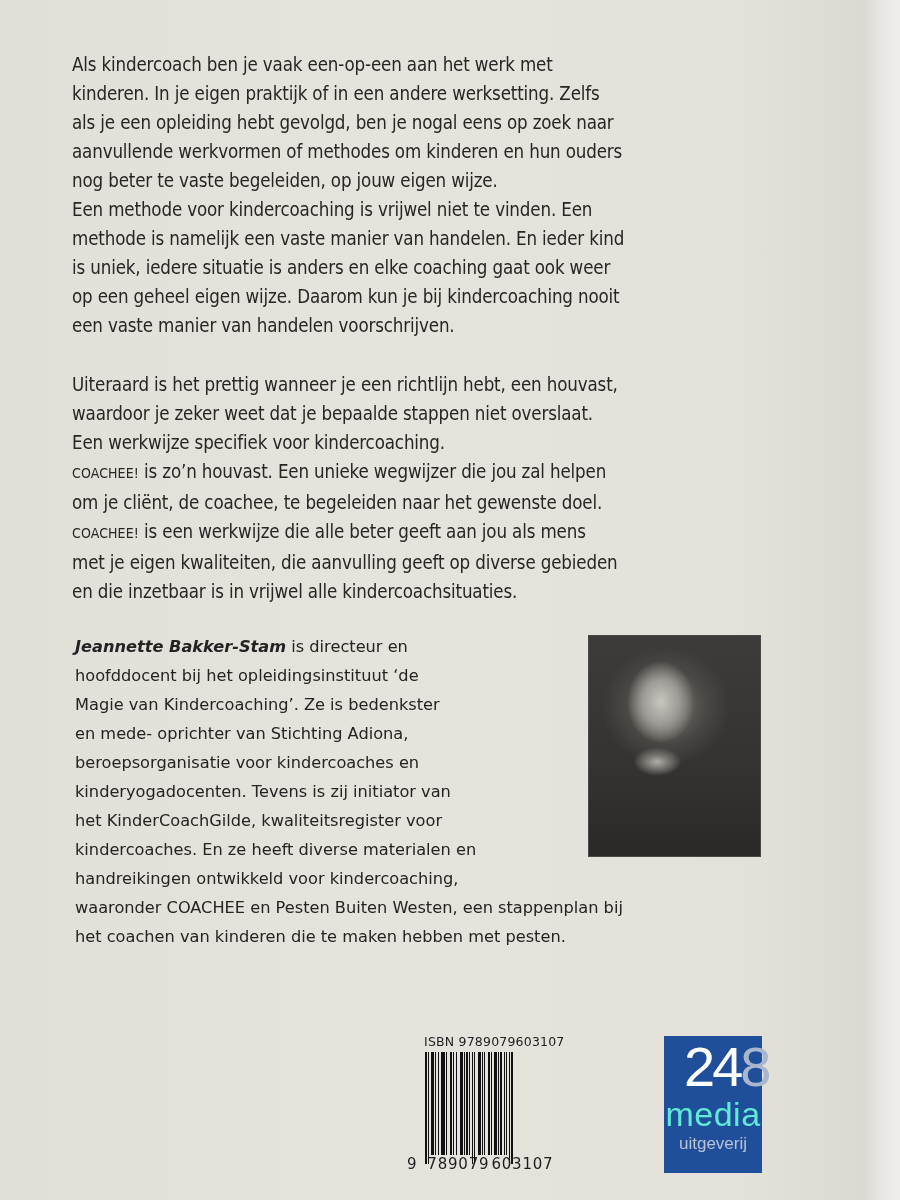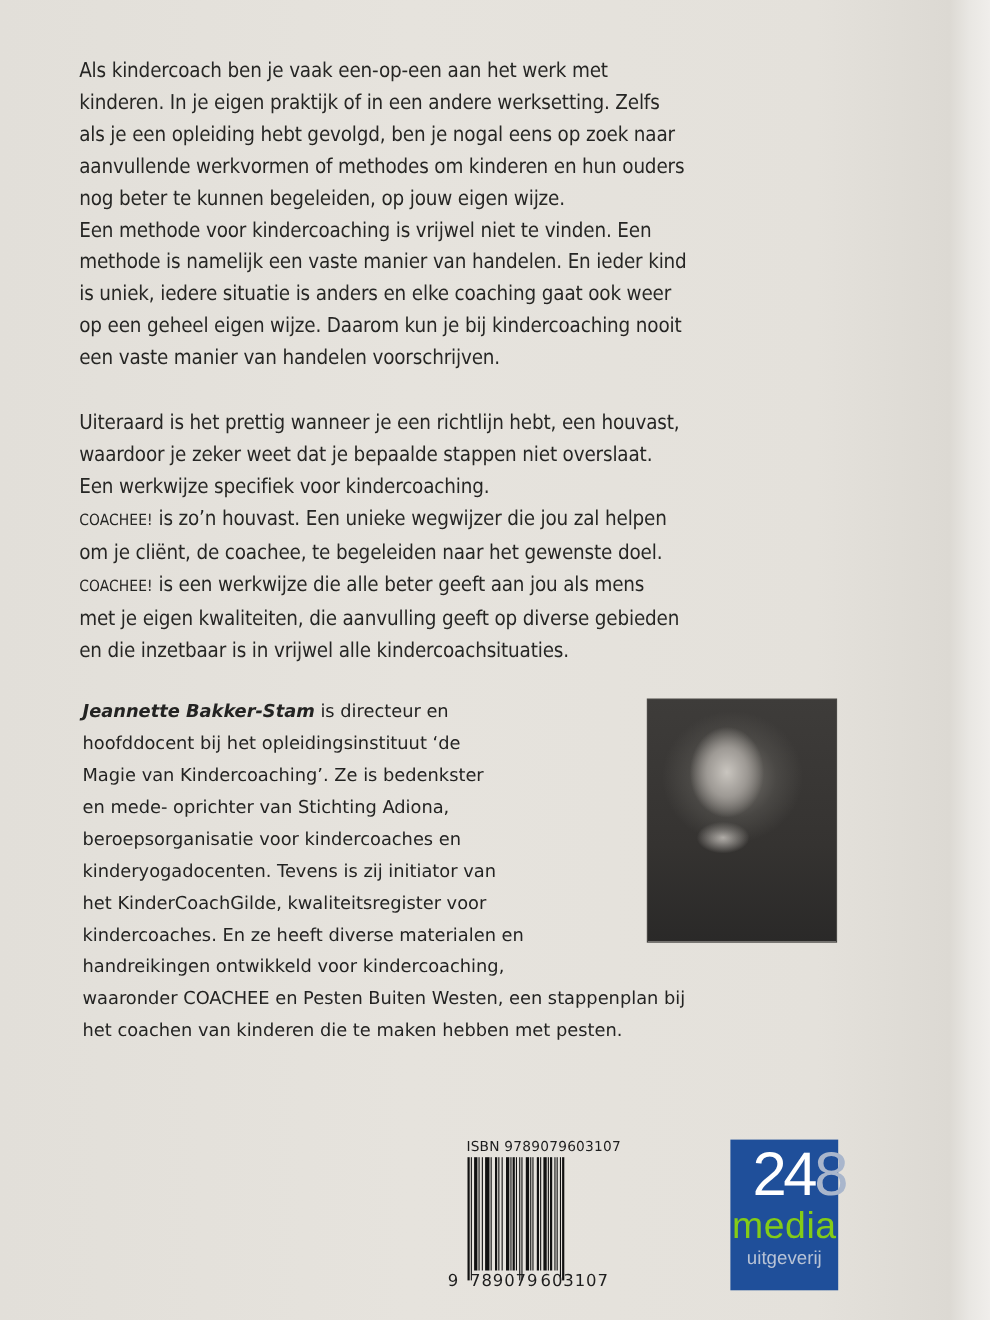--- a/index.html
+++ b/index.html
@@ -98,41 +98,41 @@
     position: absolute; left: 0; right: 0; top: 0;
     font-size: 56px; line-height: 62px;
     letter-spacing: -3px;
     font-weight: 300;
     margin-left: 20px;
   }
   .logo .num .dim { color: #a9b6cc; }
   .logo .media {
     position: absolute; left: 0; right: 0; top: 60px;
     font-size: 34px; line-height: 36px;
-    color: #84cc16;
+    color: #5eead4;
     letter-spacing: 0.5px;
   }
   .logo .uit {
     position: absolute; left: 0; right: 0; top: 98px;
     font-size: 17px; line-height: 20px;
     font-weight: normal;
     color: #b8c3d6;
   }
 </style>
 </head>
 <body>
 
 <div class="cover">
 
   <div class="block p1">
     <span class="line">Als kindercoach ben je vaak een-op-een aan het werk met</span>
     <span class="line">kinderen. In je eigen praktijk of in een andere werksetting. Zelfs</span>
     <span class="line">als je een opleiding hebt gevolgd, ben je nogal eens op zoek naar</span>
     <span class="line">aanvullende werkvormen of methodes om kinderen en hun ouders</span>
-    <span class="line">nog beter te kunnen begeleiden, op jouw eigen wijze.</span>
+    <span class="line">nog beter te vaste begeleiden, op jouw eigen wijze.</span>
     <span class="line">Een methode voor kindercoaching is vrijwel niet te vinden. Een</span>
     <span class="line">methode is namelijk een vaste manier van handelen. En ieder kind</span>
     <span class="line">is uniek, iedere situatie is anders en elke coaching gaat ook weer</span>
     <span class="line">op een geheel eigen wijze. Daarom kun je bij kindercoaching nooit</span>
     <span class="line">een vaste manier van handelen voorschrijven.</span>
   </div>
 
   <div class="block p2">
     <span class="line">Uiteraard is het prettig wanneer je een richtlijn hebt, een houvast,</span>
     <span class="line">waardoor je zeker weet dat je bepaalde stappen niet overslaat.</span>

